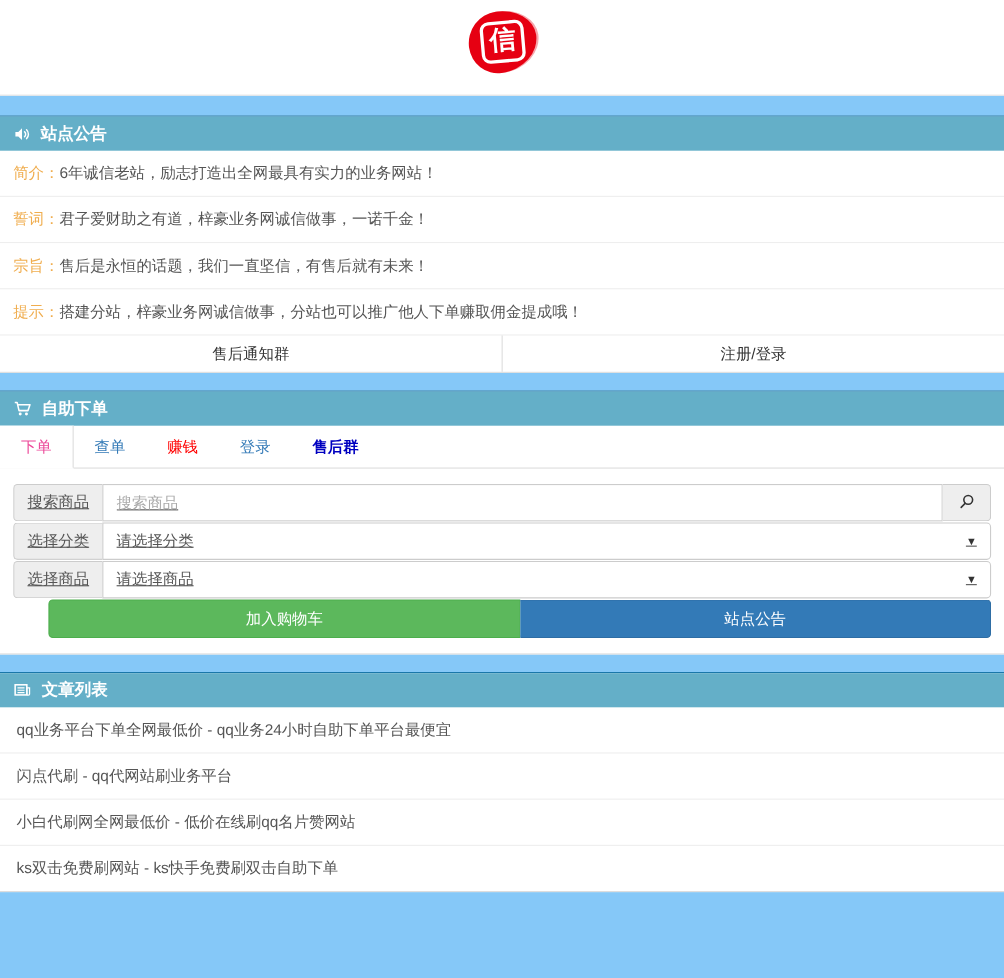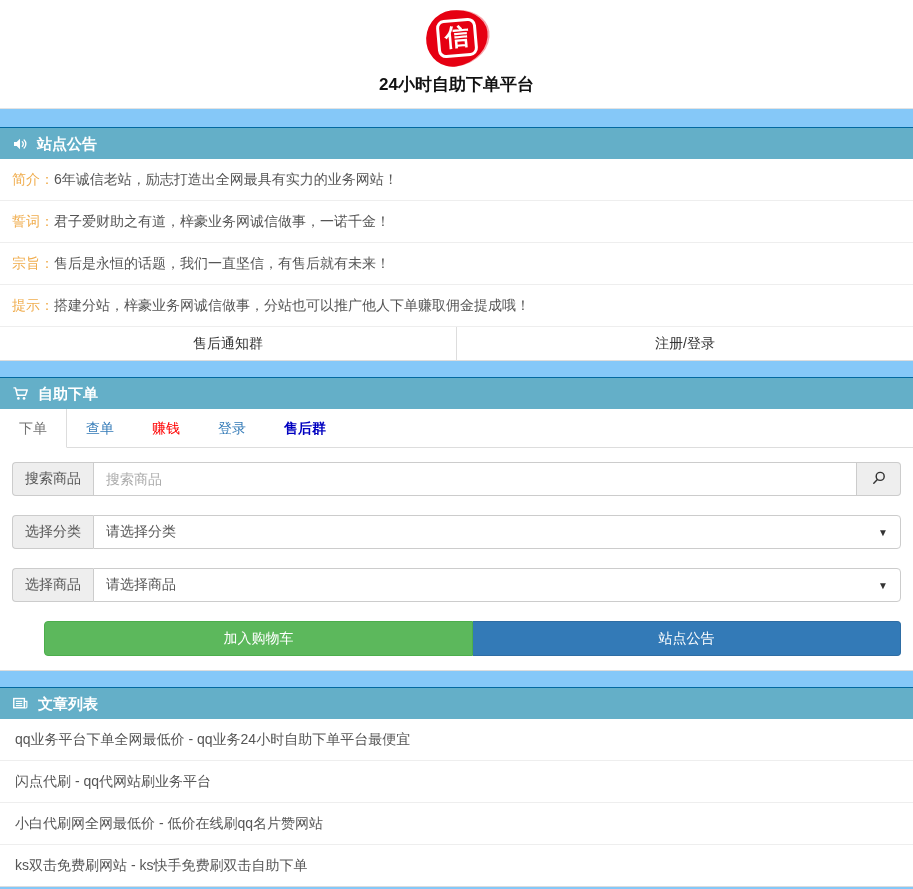--- a/index.html
+++ b/index.html
@@ -71,21 +71,21 @@
   .tab.active {
     background: #fff;
     border-right: 1px solid #ddd;
     border-bottom: 1px solid #fff;
     margin-bottom: -1px;
   }
   .tab.bold { font-weight: bold; }
 
   
   .form-area { padding: 14px 12px; }
-  .input-group { display: flex; height: 34px; margin-bottom: 19px; }
+  .input-group { display: flex; height: 34px; margin-bottom: 1px; text-decoration: underline; }
   .addon {
     background: #eee; border: 1px solid #ccc;
     padding: 0 12px; display: flex; align-items: center;
     color: #555; border-radius: 4px 0 0 4px; border-right: none;
     white-space: nowrap;
   }
   .form-control {
     flex: 1; min-width: 0;
     border: 1px solid #ccc; padding: 6px 12px;
     font-size: 14px; color: #555; outline: none;
@@ -116,21 +116,20 @@
   .article-item { padding: 12px 15px; line-height: 17px; color: #555; cursor: pointer; }
   .article-item + .article-item { border-top: 1px solid #eee; }
 </style>
 </head>
 <body>
 
 <div class="site-header">
   <div class="logo-blob">
     <span class="logo-char">信</span>
   </div>
-  <div class="site-title">24小时自助下单平台</div>
 </div>
 
 <div class="panel">
   <div class="panel-heading">
     <span>
       <svg viewBox="0 0 24 24" width="16" height="16">
           <path fill="#fff" d="M3 9v6h4l5 5V4L7 9H3z"></path>
           <path fill="none" stroke="#fff" stroke-width="2" stroke-linecap="round" d="M15.5 8.6a4.6 4.6 0 0 1 0 6.8 M18.2 6a8.3 8.3 0 0 1 0 12"></path>
         </svg>
     </span>
@@ -162,21 +161,21 @@
       <svg viewBox="0 0 24 24" width="17" height="17">
           <path fill="none" stroke="#fff" stroke-width="2" stroke-linejoin="round" d="M2 4h3l2.5 10.5H19L21.5 7H6"></path>
           <circle cx="9" cy="19" r="1.9" fill="#fff"></circle>
           <circle cx="17" cy="19" r="1.9" fill="#fff"></circle>
         </svg>
     </span>
     <span>自助下单</span>
   </div>
 
   <div class="tabs">
-    <div class="tab active" style="color: #737373;">下单</div>
+    <div class="tab active" style="color: #ec4899;">下单</div>
     <div class="tab" style="color: rgb(51, 122, 183);">查单</div>
     <div class="tab" style="color: rgb(255, 0, 0);">赚钱</div>
     <div class="tab" style="color: rgb(51, 122, 183);">登录</div>
     <div class="tab bold" style="color: rgb(0, 0, 192);">售后群</div>
   </div>
 
   <div class="form-area">
     <div class="input-group">
       <span class="addon">搜索商品</span>
       <input class="form-control" value="" placeholder="搜索商品" style="">

